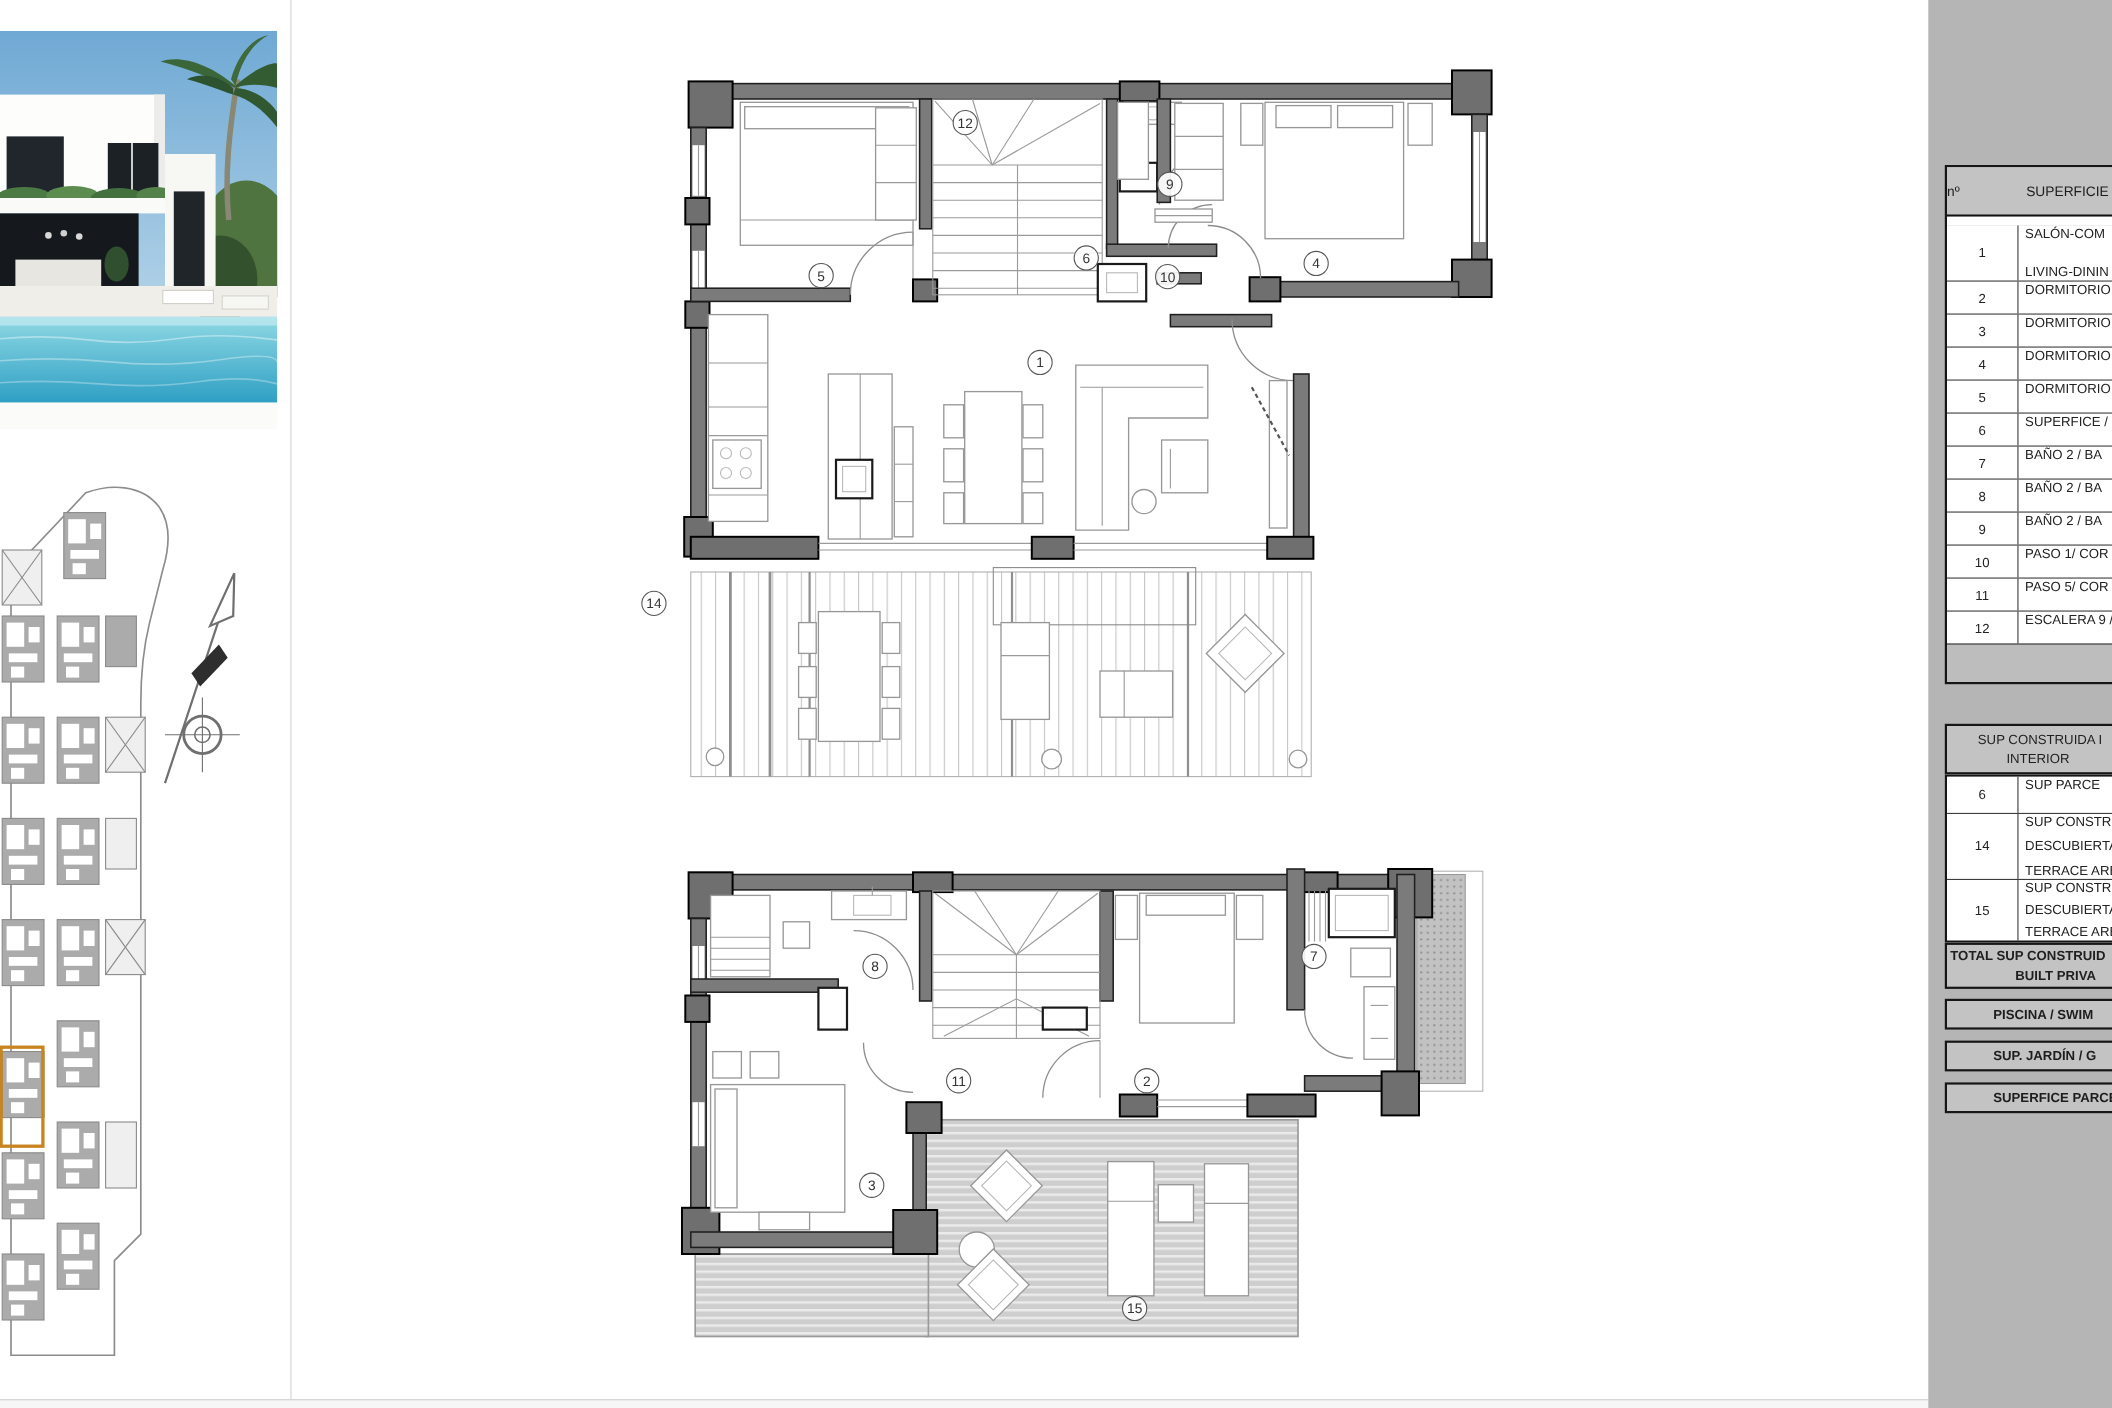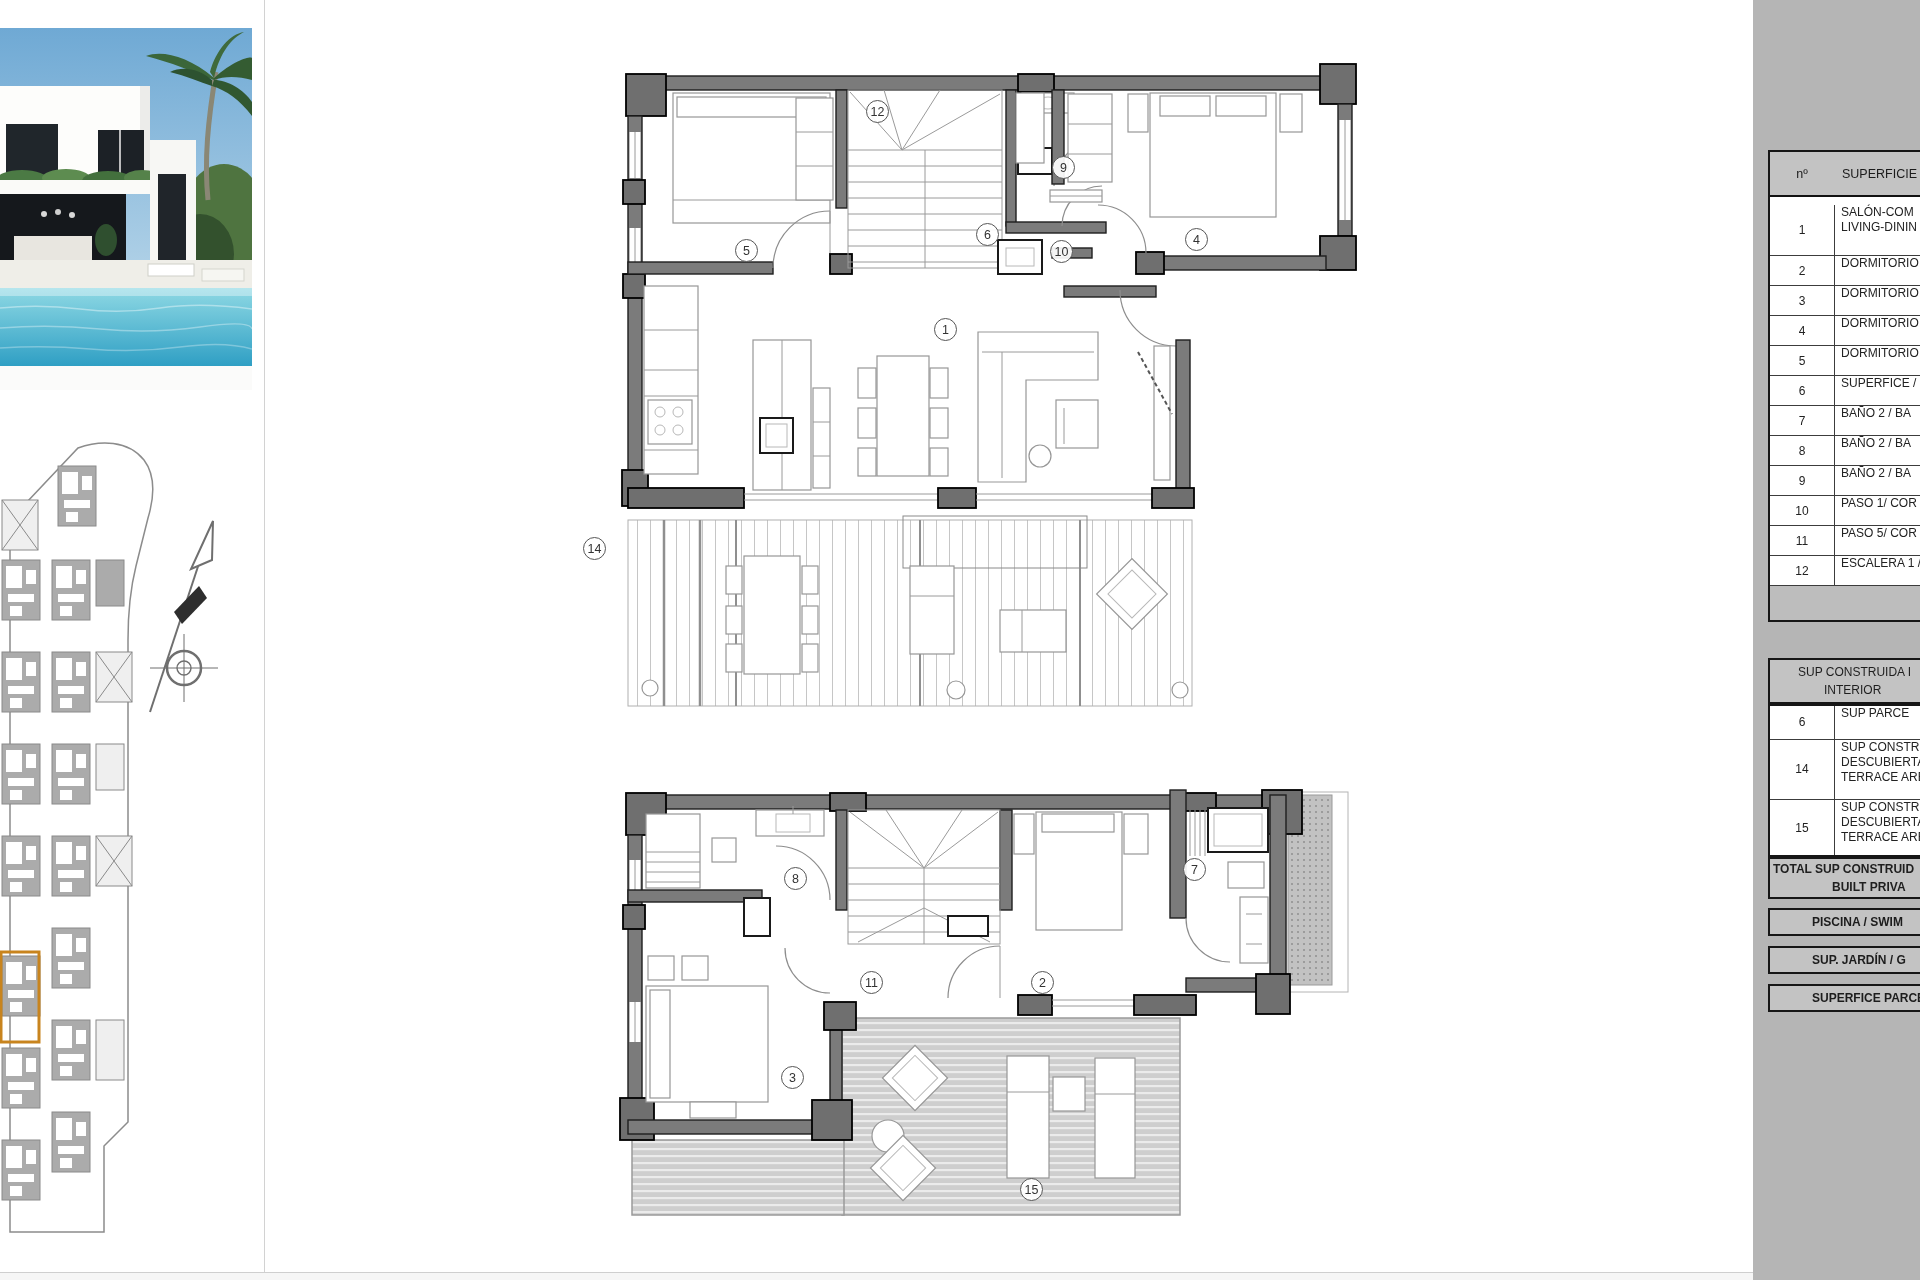--- a/index.html
+++ b/index.html
@@ -9,27 +9,27 @@
   }
   .abs{position:absolute;}
   
   #divider{left:264px;top:0;width:1px;height:1272px;background:#d2d2d2;}
   #bottom-strip{left:0;top:1272px;width:1753px;height:8px;background:#f6f6f6;border-top:1px solid #cfcfcf;}
   
   #panel{left:1753px;top:0;width:167px;height:1280px;background:#b5b5b5;}
   .tblbox{position:absolute;left:1768px;width:212px;box-sizing:border-box;border:2px solid #161616;}
   .grey{background:#c3c3c3;}
   .thead{height:43px;display:flex;align-items:center;font-size:12.5px;color:#1c1c1c;}
-  .thead .no{width:64px;text-align:center;}
+  .thead .no{width:64px;text-align:left;}
   .thead .nm{padding-left:8px;white-space:nowrap;}
   .trows{background:#fff;display:flex;flex-direction:column;}
   .trow{display:flex;border-top:1px solid #3c3c3c;font-size:12px;color:#222;}
   .trow:first-child{border-top:none;}
   .tno{width:64px;border-right:1px solid #3c3c3c;display:flex;align-items:center;justify-content:center;flex:0 0 auto;}
-  .tlab{padding-left:6px;display:flex;flex-direction:column;justify-content:flex-start;white-space:nowrap;line-height:1.25;}
+  .tlab{padding-left:6px;display:flex;flex-direction:column;justify-content:space-between;white-space:nowrap;line-height:1.25;}
   .filler{background:#bdbdbd;border-top:1px solid #3c3c3c;flex:1;}
   .bandtxt{font-size:12px;font-weight:600;color:#1d1d1d;white-space:nowrap;display:flex;align-items:center;}
   .band{height:28px;padding-left:42px;}
   
   .w{fill:#7b7b7b;stroke:#1f1f1f;stroke-width:1.4;}
   .p{fill:#6f6f6f;stroke:#000;stroke-width:1.8;}
   .f{fill:#ffffff;stroke:#979797;stroke-width:1.2;}
   .fl{fill:none;stroke:#b8b8b8;stroke-width:1;}
   .ln{stroke:#9a9a9a;stroke-width:1;fill:none;}
   .db{fill:#ffffff;stroke:#1a1a1a;stroke-width:2;}
@@ -522,21 +522,21 @@
     </div>
     <div class="trow" style="height:29px;">
       <span class="tno">11</span>
       <span class="tlab">
           <span>PASO 5/ COR</span>
         </span>
     </div>
     <div class="trow" style="height:29px;">
       <span class="tno">12</span>
       <span class="tlab">
-          <span>ESCALERA 1 /</span>
+          <span>ESCALERA 9 /</span>
         </span>
     </div>
   </div>
   <div class="filler"></div>
 </div>
 
 <div class="tblbox grey" style="top:658px;height:46px;display:flex;flex-direction:column;justify-content:center;padding-left:28px;font-size:12px;line-height:1.5;">
   <span style="white-space:nowrap;">SUP CONSTRUIDA I</span>
   <span style="white-space:nowrap;padding-left:26px;">INTERIOR</span>
 </div>

